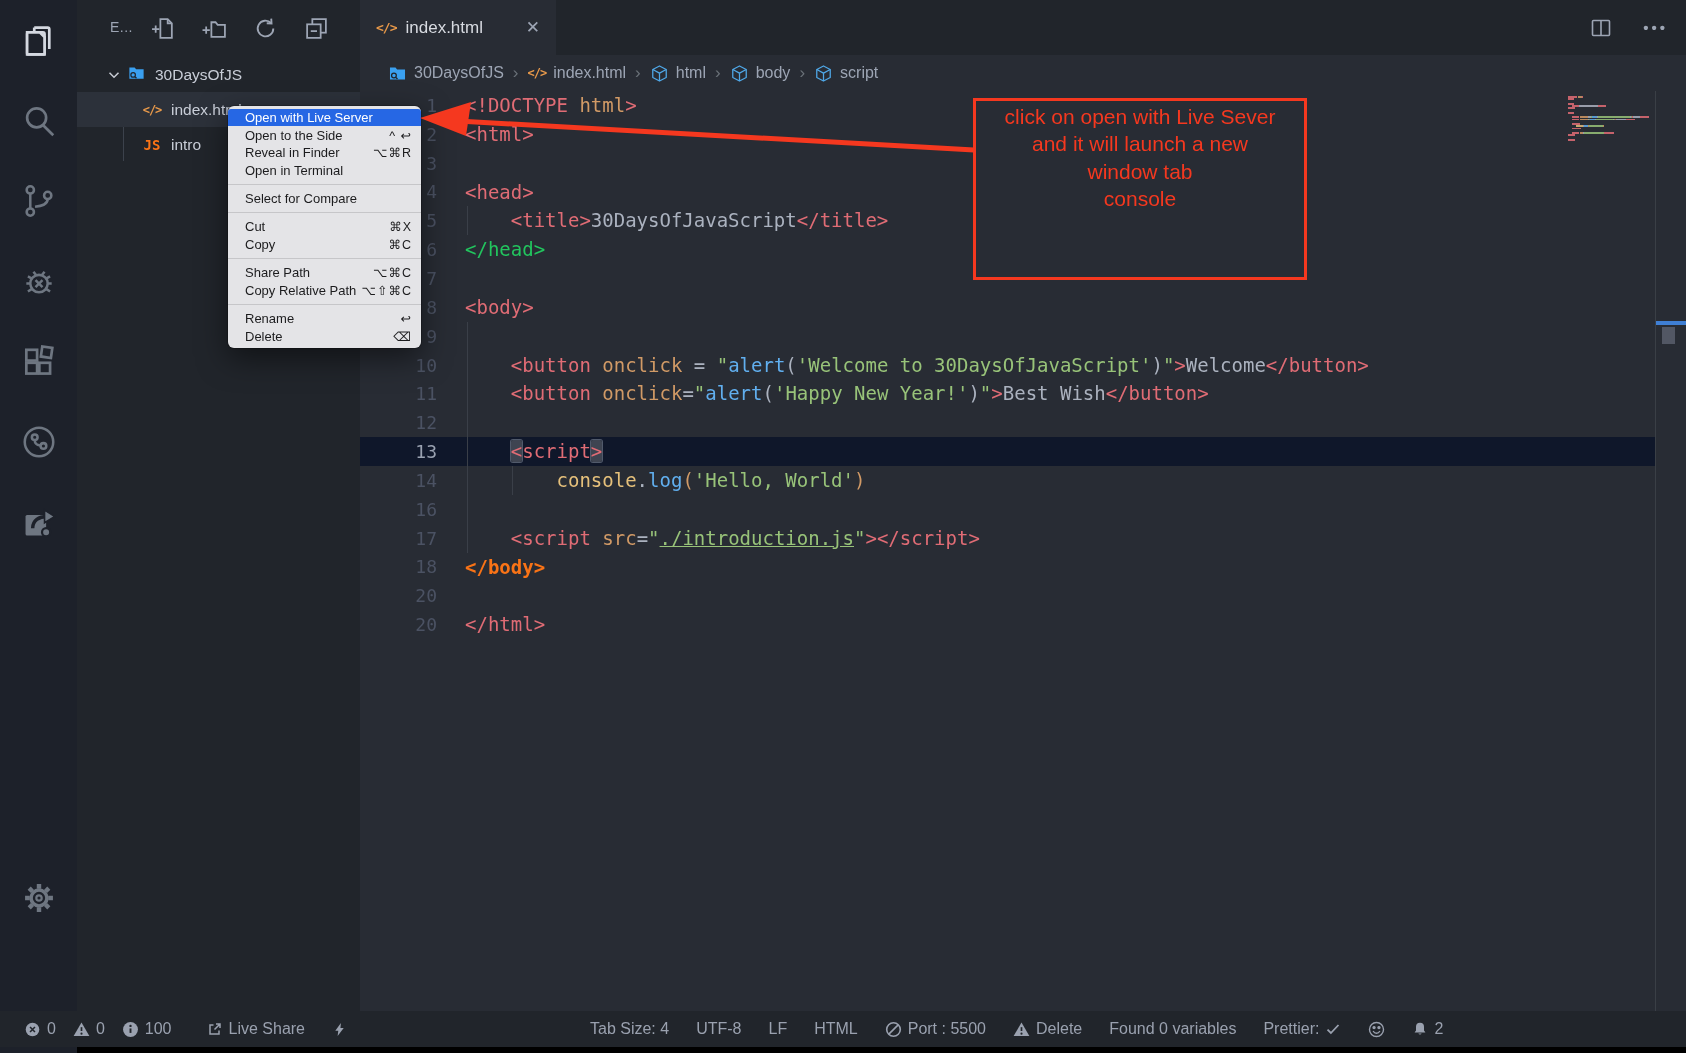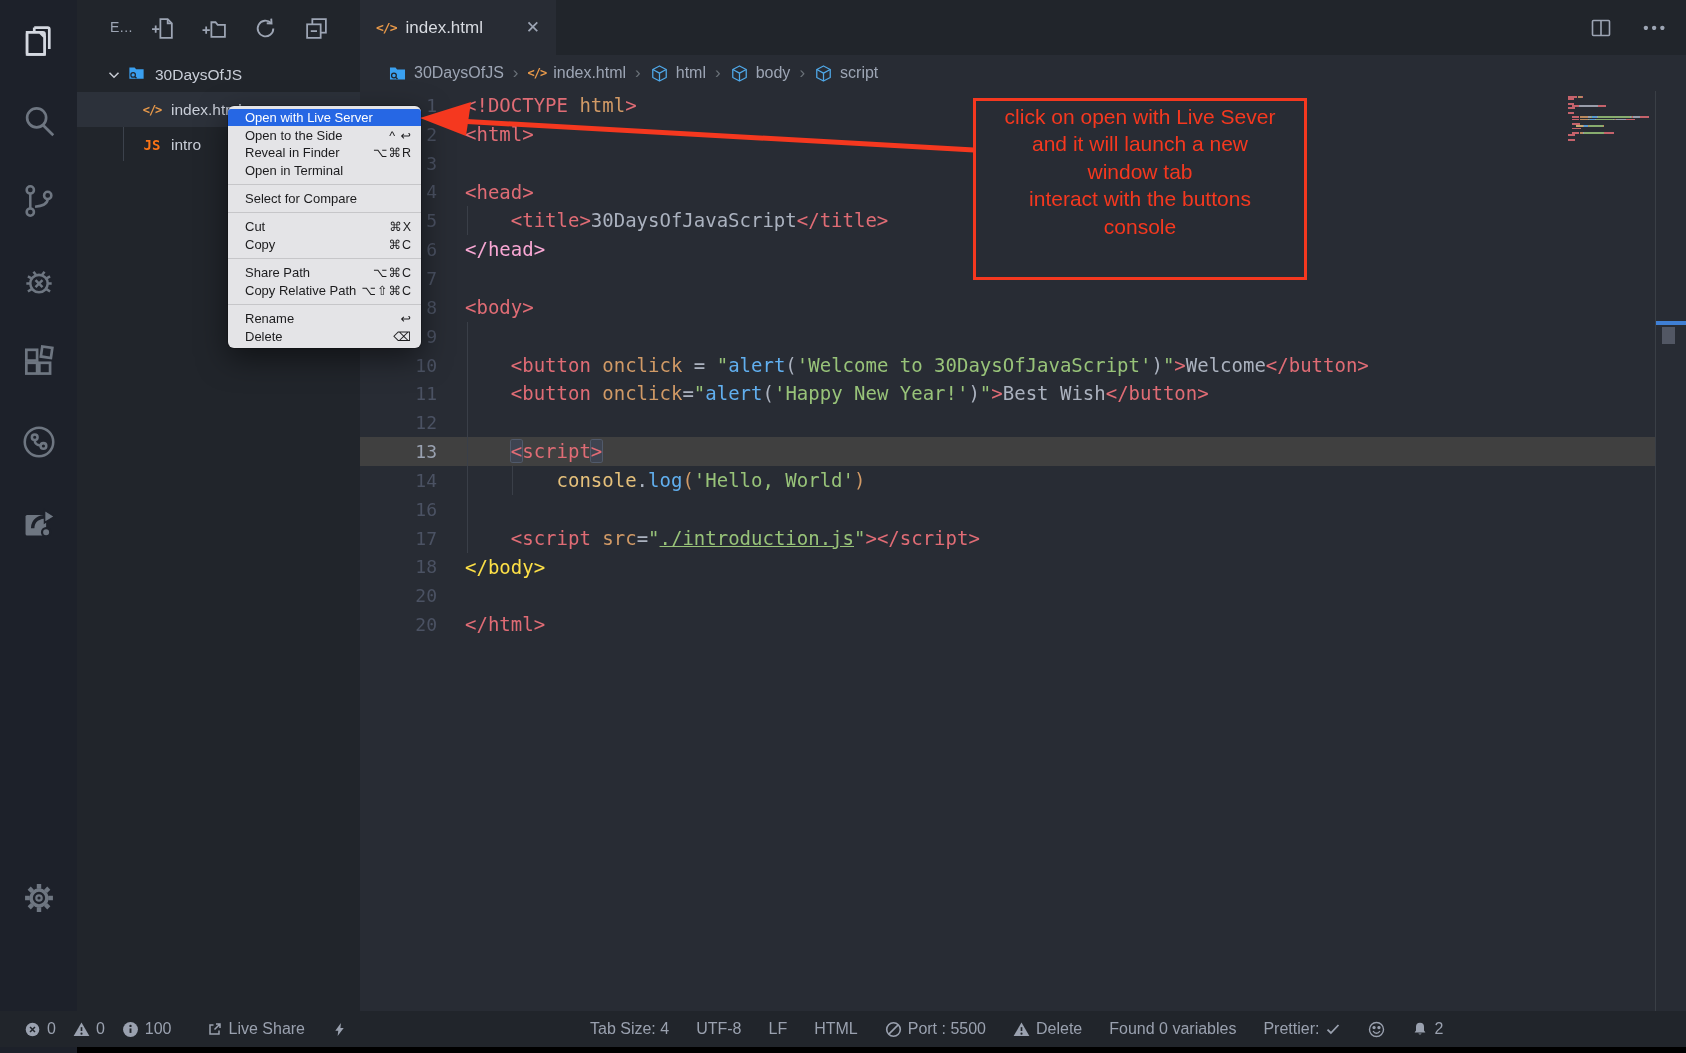--- a/index.html
+++ b/index.html
@@ -45,21 +45,21 @@
   
   .breadcrumbs{position:absolute;left:360px;top:55px;right:0;height:36px;background:#282c34;display:flex;align-items:center;padding-left:28px;font-size:16px;color:#9da5b4}
   .crumb{display:flex;align-items:center;gap:7px;cursor:pointer}
   .crumb-sep{margin:0 9px;color:#6a7178;font-size:17px}
   .crumb svg{width:19px;height:19px}
   .crumb .cicon-code{color:#e8994a;font-weight:bold;font-size:12px;font-family:"DejaVu Sans Mono",monospace;letter-spacing:-1px}
 
   
   .code{position:absolute;left:360px;top:91px;width:1295px}
   .code-line{height:28.85px;display:flex;align-items:center;position:relative}
-  .code-line.current{background:#404040}
+  .code-line.current{background:#0f172a}
   .gutter{width:77px;flex:none;text-align:right;font:18px "DejaVu Sans Mono",monospace;color:#4b5263}
   .code-line.current .gutter{color:#9aa2b1}
   .codetext{margin-left:28px;font:19px/28.85px "DejaVu Sans Mono",monospace;white-space:pre}
   .tok.h{background:#3e4451;box-shadow:0 0 0 1px #515a6b;border-radius:2px}
   .tok.u{text-decoration:underline}
   .guide1::before,.guide2::after{content:"";position:absolute;left:107px;top:0;bottom:0;width:1px;background:#3a3f48}
   .guide2::after{left:152px}
 
   
   .minimap{position:absolute;left:1568px;top:96px;width:86px;z-index:1;cursor:pointer}
@@ -303,21 +303,21 @@
     <div class="code-line">
       <span class="gutter">4</span>
       <span class="codetext"><span class="tok" style="color: rgb(224, 108, 117);">&lt;head&gt;</span></span>
     </div>
     <div class="code-line guide1">
       <span class="gutter">5</span>
       <span class="codetext"><span class="tok" style="color: rgb(171, 178, 191);">    </span><span class="tok" style="color: rgb(224, 108, 117);">&lt;title&gt;</span><span class="tok" style="color: rgb(171, 178, 191);">30DaysOfJavaScript</span><span class="tok" style="color: rgb(224, 108, 117);">&lt;/title&gt;</span></span>
     </div>
     <div class="code-line">
       <span class="gutter">6</span>
-      <span class="codetext"><span class="tok" style="color: #f9a8d4; margin-top: 36px;">&lt;/head&gt;</span></span>
+      <span class="codetext"><span class="tok" style="color: #22c55e; margin-top: 36px;">&lt;/head&gt;</span></span>
     </div>
     <div class="code-line">
       <span class="gutter">7</span>
       <span class="codetext"></span>
     </div>
     <div class="code-line">
       <span class="gutter">8</span>
       <span class="codetext"><span class="tok" style="color: rgb(224, 108, 117);">&lt;body&gt;</span></span>
     </div>
     <div class="code-line guide1">
@@ -347,21 +347,21 @@
     <div class="code-line guide1">
       <span class="gutter">16</span>
       <span class="codetext"></span>
     </div>
     <div class="code-line guide1">
       <span class="gutter">17</span>
       <span class="codetext"><span class="tok" style="color: rgb(171, 178, 191);">    </span><span class="tok" style="color: rgb(224, 108, 117);">&lt;script</span><span class="tok" style="color: rgb(171, 178, 191);"> </span><span class="tok" style="color: rgb(209, 154, 102);">src</span><span class="tok" style="color: rgb(171, 178, 191);">=</span><span class="tok" style="color: rgb(152, 195, 121);">"</span><span class="tok u" style="color: rgb(152, 195, 121);">./introduction.js</span><span class="tok" style="color: rgb(152, 195, 121);">"</span><span class="tok" style="color: rgb(224, 108, 117);">&gt;</span><span class="tok" style="color: rgb(224, 108, 117);">&lt;/script&gt;</span></span>
     </div>
     <div class="code-line">
       <span class="gutter">18</span>
-      <span class="codetext"><span class="tok" style="color: #fde047;">&lt;/body&gt;</span></span>
+      <span class="codetext"><span class="tok" style="color: #f97316; font-weight: bold;">&lt;/body&gt;</span></span>
     </div>
     <div class="code-line">
       <span class="gutter">20</span>
       <span class="codetext"></span>
     </div>
     <div class="code-line">
       <span class="gutter">20</span>
       <span class="codetext"><span class="tok" style="color: rgb(224, 108, 117);">&lt;/html&gt;</span></span>
     </div>
   </div>
@@ -440,21 +440,20 @@
     <div class="menu-item">
       <span>Delete</span>
       <span class="menu-shortcut">⌫</span>
     </div>
   </div>
 
 <div class="annotation" id="annot">
     <div>click on open with Live Sever</div>
     <div>and it will launch a new</div>
     <div>window tab</div>
-    <div>interact with the buttons</div>
     <div>console</div>
   </div>
 <svg class="arrow-svg" width="1686" height="1053">
   <line x1="458" y1="121" x2="974" y2="150" stroke="#f5381f" stroke-width="5"></line>
   <polygon points="420,118 471,102 466,136" fill="#f5381f"></polygon>
 </svg>
 
 <div class="statusbar">
   <div class="sb-left" id="sb-left">
       <div class="st-item">

